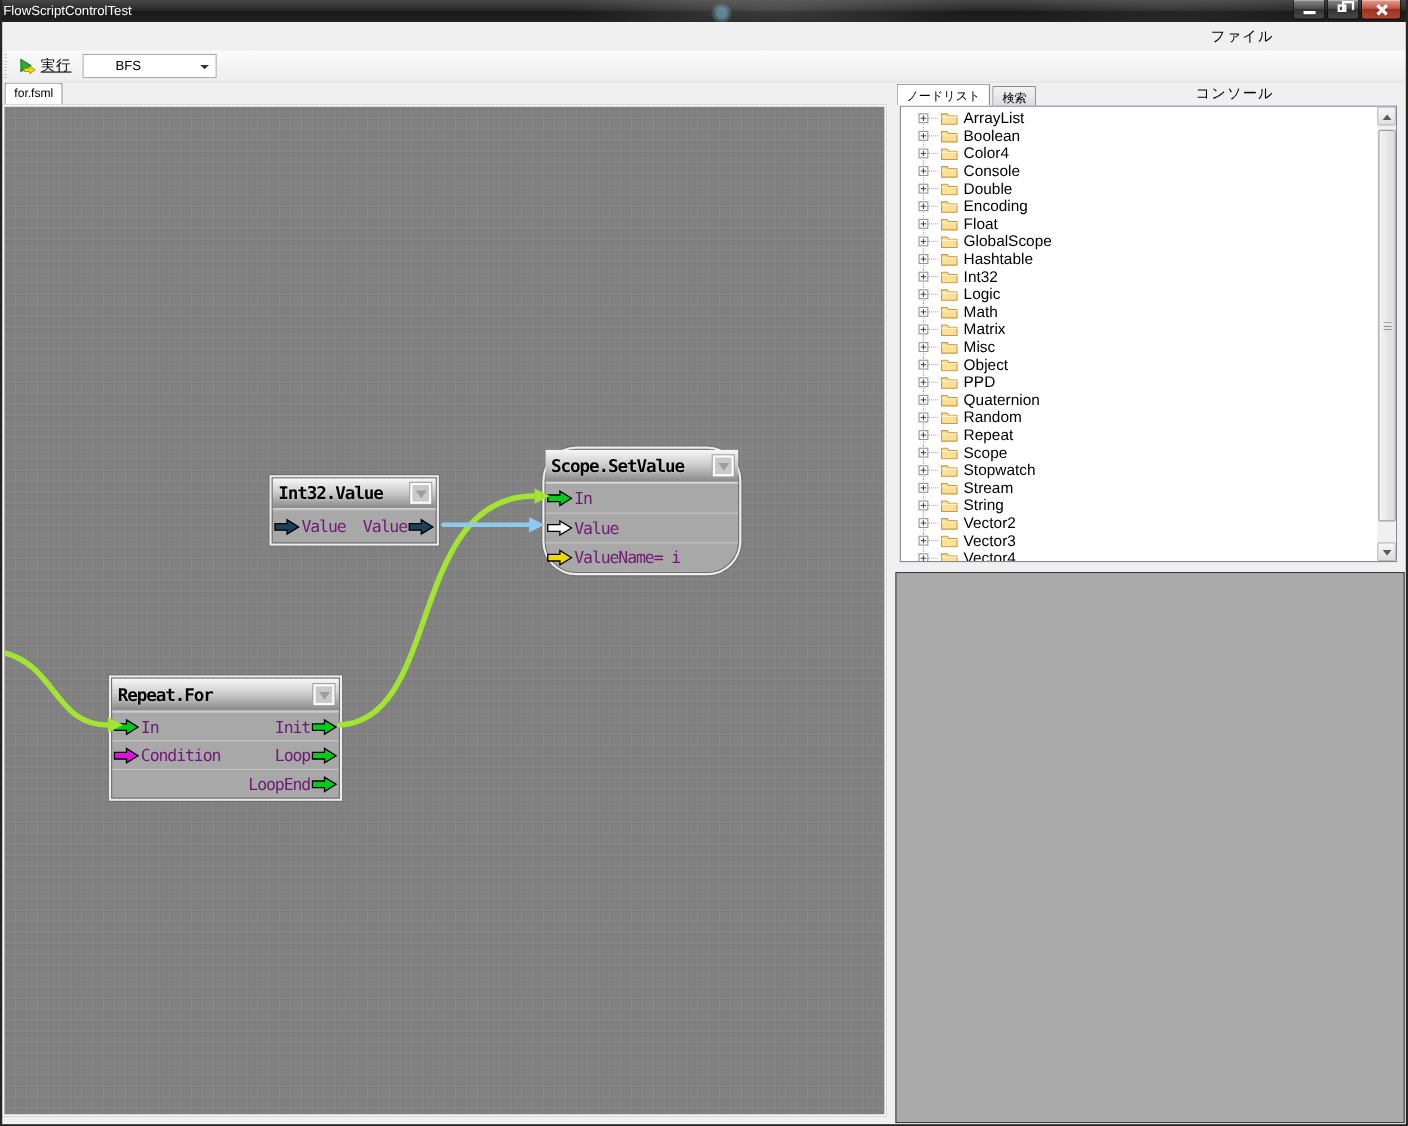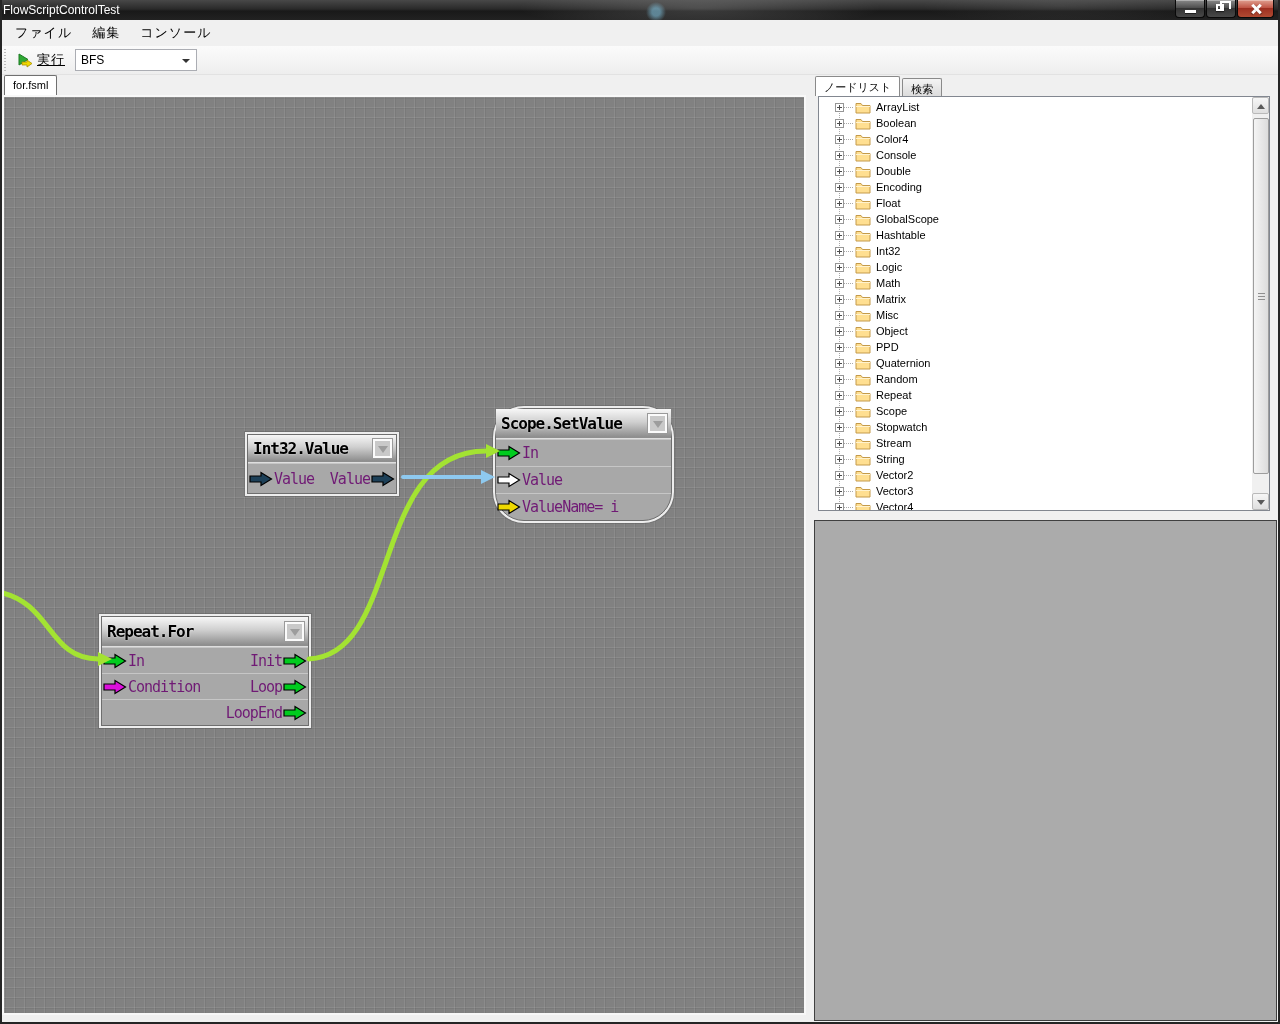--- a/index.html
+++ b/index.html
@@ -33,33 +33,33 @@
   .glyph-restore::before { content:''; position:absolute; left:2px; top:-5px; width:7px; height:6px;
     border:2px solid #fff; border-bottom:none; }
   .glyph-x { position:absolute; left:12px; top:3px; width:12px; height:12px; }
   .glyph-x::before,.glyph-x::after { content:''; position:absolute; left:5px; top:0;
     width:3px; height:12px; background:#fff; box-shadow:0 1px 1px rgba(0,0,0,.4); }
   .glyph-x::before { transform:rotate(45deg); }
   .glyph-x::after  { transform:rotate(-45deg); }
 
   
   .menubar { position:absolute; left:0; top:20px; width:1168px; height:26px;
-    background:#f0f0f0; display:flex; align-items:flex-end; padding-left:5px; }
+    background:#f0f0f0; display:flex; align-items:flex-end; padding-left:5px;flex-direction:column; }
   .menu-item { font-size:13px; color:#000; padding:4px 10px; letter-spacing:1px; }
   .toolbar { position:absolute; left:0; top:46px; width:1280px; height:29px;
     background:linear-gradient(#fbfbfb,#eeeeee); border-bottom:1px solid #e2e2e2;
     display:flex; align-items:center; }
   .grip { width:5px; height:23px; margin:0 4px 0 3px;
     background:repeating-linear-gradient(to bottom,#bbb 0 1px, transparent 1px 3px);
     background-size:2px 100%; background-repeat:no-repeat; background-position:1px 0; }
   .run-btn { display:flex; align-items:center; padding:2px 4px; }
   .run-btn span { font-size:13px; margin-left:4px; letter-spacing:1px;text-decoration:underline; }
   .combo { width:122px; height:22px; margin-left:6px; background:#fff;
     border:1px solid #abadb3; display:flex; align-items:center; position:relative; }
-  .combo .val { font-size:12px; padding-left:5px; }
+  .combo .val { font-size:12px; padding-left:5px;margin-left:24px; }
   .combo-arrow { position:absolute; right:6px; top:9px; width:0; height:0;
     border-left:4px solid transparent; border-right:4px solid transparent;
     border-top:4px solid #333; }
 
   
   .doc-tabs { position:absolute; left:0; top:75px; width:808px; height:20px; }
   .doc-tab { position:absolute; left:4px; bottom:0; height:20px; padding:3px 8px 0 8px;
     background:#fff; border:1px solid #707070; border-bottom:none;
     border-radius:2px 2px 0 0; font-size:11px; }
   .canvas { position:absolute; left:2px; top:95px; width:804px; height:920px;
@@ -116,21 +116,21 @@
     background-image:repeating-linear-gradient(to bottom,#aaa 0 1px, transparent 1px 2px);
     background-size:1px calc(100% - 12px); background-repeat:no-repeat; background-position:20px 6px; }
   .tree-row { height:16px; display:flex; align-items:center; }
   .expander { width:9px; height:9px; margin-left:16px; background:#fff;
     border:1px solid #969696; position:relative; flex:0 0 auto; }
   .expander::before { content:''; position:absolute; left:1px; top:3px; width:5px; height:1px; background:#4d4d4d; }
   .expander::after  { content:''; position:absolute; left:3px; top:1px; width:1px; height:5px; background:#4d4d4d; }
   .tree-dots { width:9px; height:1px; flex:0 0 auto;
     background:repeating-linear-gradient(to right,#aaa 0 1px, transparent 1px 2px); }
   .folder { flex:0 0 auto; margin:0 5px 0 2px; }
-  .tree-label { font-size:11px; color:#000; }
+  .tree-label { font-size:14px; color:#000; }
 
   
   .vsb { position:absolute; right:0; top:0; width:17px; height:100%; background:#f0f0f0; }
   .vsb-btn { position:absolute; left:0; width:17px; height:17px;
     background:linear-gradient(#f6f6f6,#dfdfdf); border:1px solid #b9b9b9; border-radius:2px; }
   .vsb-btn.up { top:0; } .vsb-btn.down { bottom:0; }
   .tri-up { position:absolute; left:4px; top:6px; width:0; height:0;
     border-left:4px solid transparent; border-right:4px solid transparent;
     border-bottom:5px solid #5a5a5a; }
   .tri-down { position:absolute; left:4px; top:6px; width:0; height:0;

